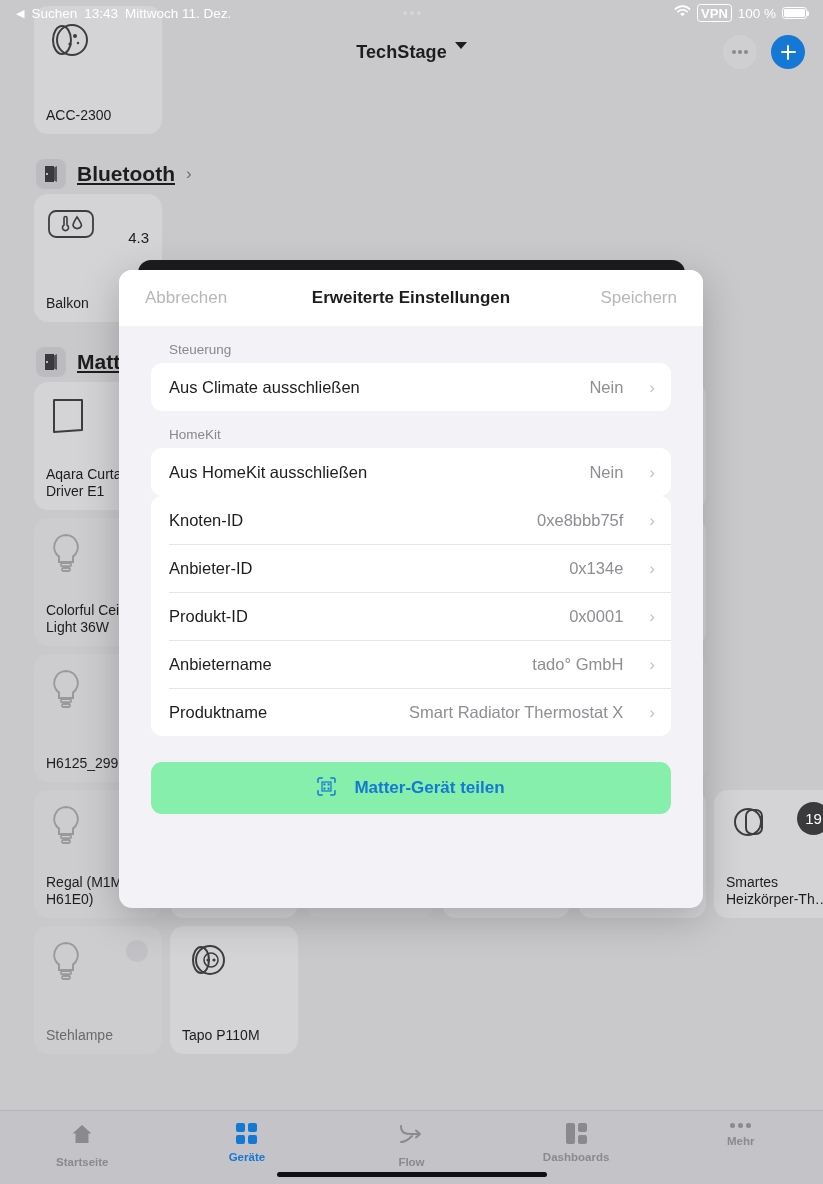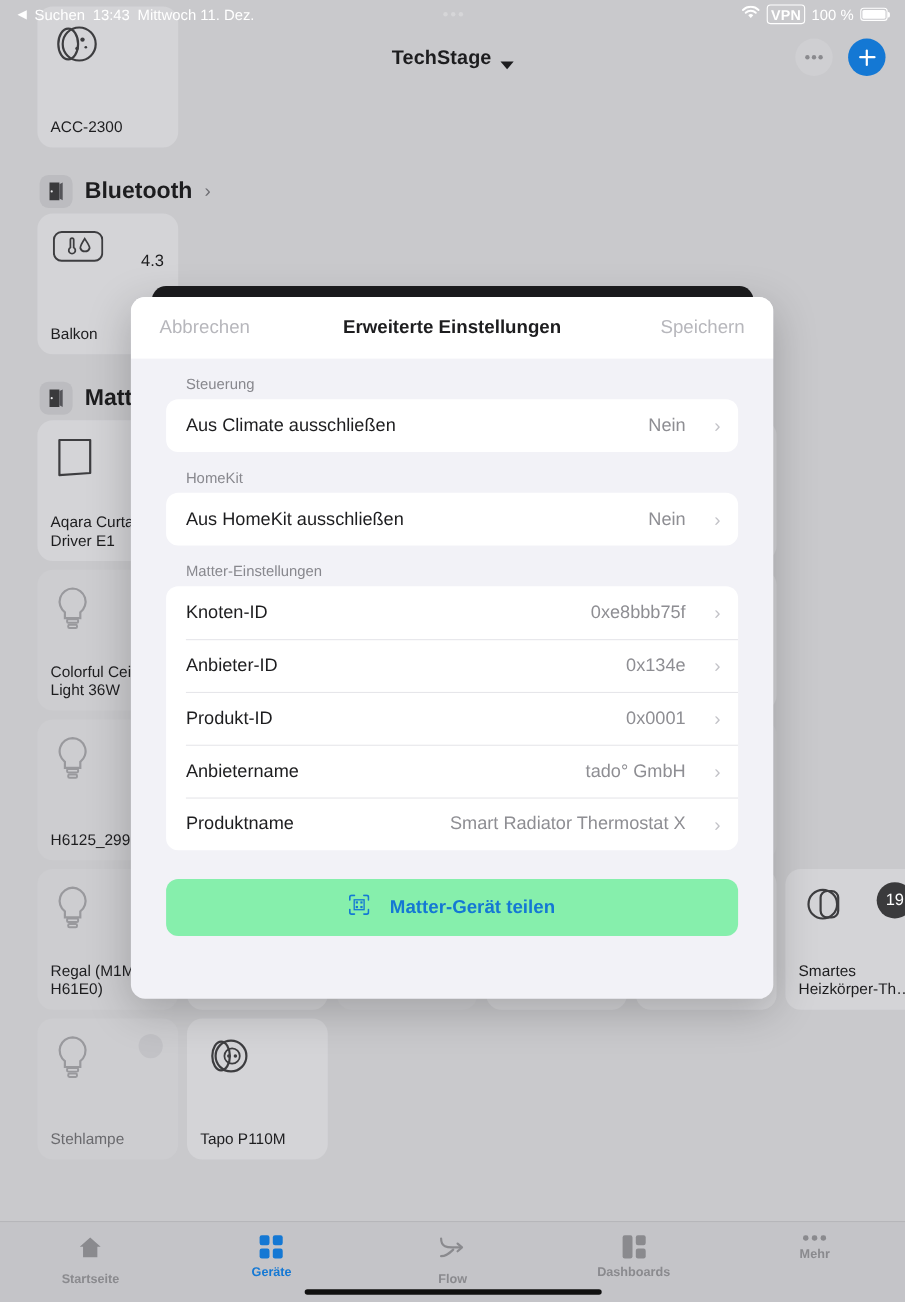--- a/index.html
+++ b/index.html
@@ -33,40 +33,40 @@
   .batt::after{content:"";position:absolute;right:-3.4px;top:3.4px;width:2px;height:4.4px;
     background:#fff;border-radius:0 1.5px 1.5px 0;}
   .batt i{display:block;height:100%;width:100%;background:#fff;border-radius:1.4px;}
 
   
   .appheader{
     position:absolute;top:26px;left:0;width:823px;height:52px;
     display:flex;align-items:center;justify-content:center;z-index:4;
   }
   .app-title{font-size:18px;font-weight:700;color:#1d1d1f;letter-spacing:.1px;}
-  .title-wrap{display:flex;align-items:flex-end;gap:8px;}
+  .title-wrap{display:flex;align-items:flex-start;gap:8px;}
   .caret{width:0;height:0;border-left:6px solid transparent;border-right:6px solid transparent;
     border-top:7px solid #1d1d1f;}
   .hdr-actions{position:absolute;right:18px;top:0;height:52px;display:flex;align-items:center;gap:14px;}
   .circ-btn{width:34px;height:34px;border-radius:50%;display:flex;align-items:center;
     justify-content:center;}
   .circ-grey{background:#cfcfd2;}
   .circ-grey i{width:4px;height:4px;border-radius:50%;background:#8a8a8e;margin:0 1.2px;display:block;}
   .circ-blue{background:#1478d4;position:relative;}
   .circ-blue::before,.circ-blue::after{content:"";position:absolute;background:#fff;border-radius:1px;}
   .circ-blue::before{width:15px;height:2.6px;left:9.5px;top:15.7px;}
   .circ-blue::after{width:2.6px;height:15px;left:15.7px;top:9.5px;}
 
   
   .bg-layer{position:absolute;top:78px;left:0;width:823px;height:1032px;}
   .sec-head{display:flex;align-items:center;gap:11px;padding:0 36px;height:40px;}
   .sec-ico{width:30px;height:30px;border-radius:8px;background:#bcbcc0;display:flex;
     align-items:center;justify-content:center;}
   .sec-ico svg{display:block;}
-  .sec-title{font-size:21px;font-weight:700;color:#1d1d1f;}
+  .sec-title{font-size:21px;font-weight:700;color:#1d1d1f;text-decoration:underline;}
   .sec-chev{color:#6f6f74;font-size:17px;font-weight:500;}
 
   .cardrow{display:flex;gap:8px;padding:0 34px;}
   .dcard{
     width:128px;height:128px;background:#cdcdd0;border-radius:14px;
     position:relative;padding:12px 11px;flex:0 0 auto;
   }
   .dcard.lit{background:#d4d4d7;}
   .dcard .ic{position:absolute;top:14px;left:14px;opacity:.82;}
   .dcard .nm{position:absolute;left:12px;right:10px;bottom:10px;font-size:14px;
@@ -404,21 +404,20 @@
 
       <div class="grp-label">HomeKit</div>
       <div class="grp">
         <div class="row">
           <span class="row-label">Aus HomeKit ausschließen</span>
           <span class="row-val">Nein</span>
           <span class="chev">›</span>
         </div>
       </div>
 
-      <div class="grp-label">Matter-Einstellungen</div>
       <div class="grp">
         <div class="row">
           <span class="row-label">Knoten-ID</span>
           <span class="row-val">0xe8bbb75f</span>
           <span class="chev">›</span>
         </div>
         <div class="row">
           <span class="row-label">Anbieter-ID</span>
           <span class="row-val">0x134e</span>
           <span class="chev">›</span>

